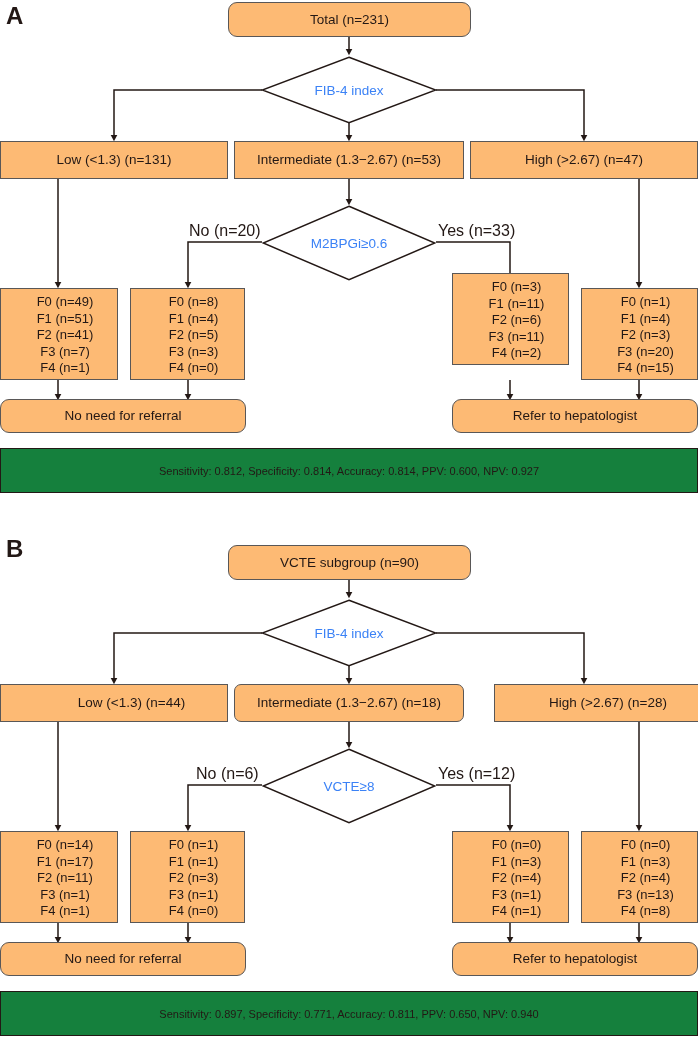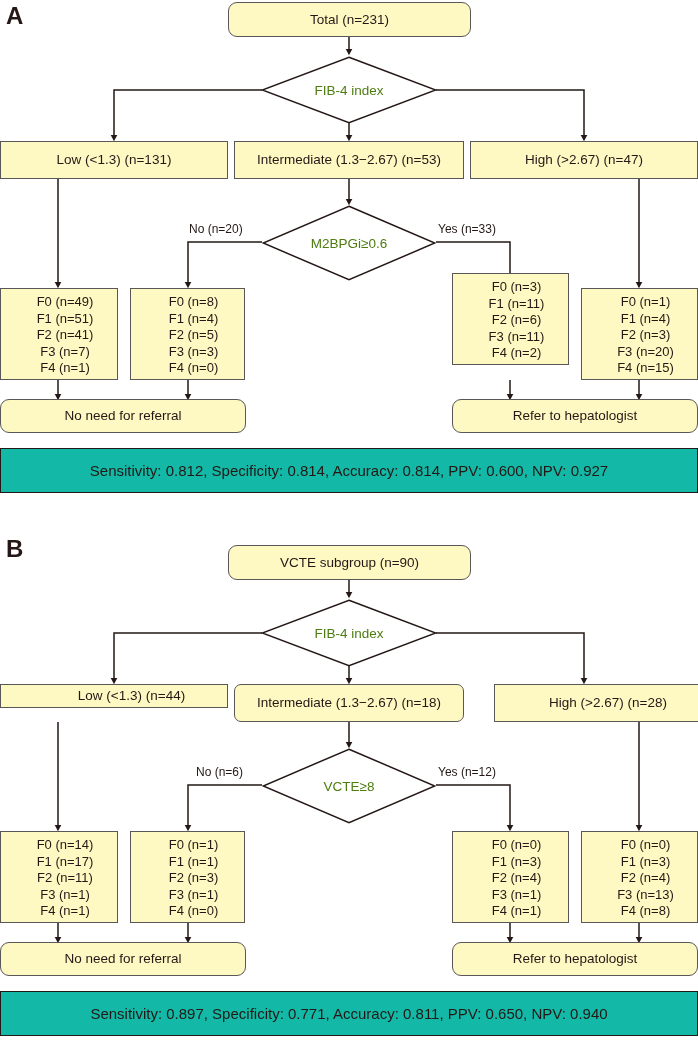--- a/index.html
+++ b/index.html
@@ -28,21 +28,21 @@
     font-size: 24px;
     font-weight: bold;
     color: #231815;
     line-height: 1;
   }
 
   
   .node {
     position: absolute;
     box-sizing: border-box;
-    background: #fef9c3;
+    background: #fdba74;
     border: 1.6px solid #595757;
     display: flex;
     align-items: center;
     justify-content: center;
     text-align: center;
     font-size: 13.5px;
     color: #231815;
     line-height: 1.15;
   }
   .node.rounded { border-radius: 9px; }
@@ -50,49 +50,49 @@
     display: block;
     padding-top: 5px;
     font-size: 13px;
     line-height: 16.6px;
   }
   .node.stack .row { text-align: center; white-space: nowrap; margin-left: 12px; }
 
   .statbox {
     position: absolute;
     box-sizing: border-box;
-    background: #14b8a6;
+    background: #15803d;
     border: 1.6px solid #231815;
     display: flex;
     align-items: center;
     justify-content: center;
-    font-size: 15px;
+    font-size: 11px;
     color: #231815;
   }
 
   
   .diamond {
     position: absolute;
   }
   .diamond svg { display: block; }
   .diamond .dlabel {
     position: absolute;
     left: 0; right: 0;
     top: 50%;
     transform: translateY(-50%);
     text-align: center;
     font-size: 13.5px;
-    color: #4d7c0f;
+    color: #3b82f6;
     pointer-events: none;
   }
 
   
   .edge-label {
     position: absolute;
-    font-size: 12px;
+    font-size: 16px;
     color: #231815;
     white-space: nowrap;
   }
 
   
   .connectors {
     position: absolute;
     left: 0;
     top: 0;
     width: 698px;
@@ -229,21 +229,21 @@
 
   <div class="node rounded" style="left:228px; top:12px; width:243px; height:35px;">VCTE subgroup (n=90)</div>
 
   <div class="diamond" style="left:261px; top:66px; width:176px; height:68px;">
     <svg width="176" height="68" viewBox="0 0 176 68">
       <polygon points="88,1.2 174.8,34 88,66.8 1.2,34" fill="#ffffff" stroke="#231815" stroke-width="1.5"></polygon>
     </svg>
     <div class="dlabel">FIB-4 index</div>
   </div>
 
-  <div class="node" style="left:0px;   top:151px; width:228px; height:24px;padding-left:35px;">Low (&lt;1.3) (n=44)</div>
+  <div class="node" style="left:0px;   top:151px; width:228px; height:38px;padding-left:35px;">Low (&lt;1.3) (n=44)</div>
   <div class="node" style="left:234px; top:151px; width:230px; height:38px;border-radius:7px;">Intermediate (1.3−2.67) (n=18)</div>
   <div class="node" style="left:470px; top:151px; width:228px; height:38px;margin-left:24px;">High (&gt;2.67) (n=28)</div>
 
   <div class="diamond" style="left:262px; top:215px; width:174px; height:76px;">
     <svg width="174" height="76" viewBox="0 0 174 76">
       <polygon points="87,1.2 172.8,38 87,74.8 1.2,38" fill="#ffffff" stroke="#231815" stroke-width="1.5"></polygon>
     </svg>
     <div class="dlabel">VCTE≥8</div>
   </div>
 

